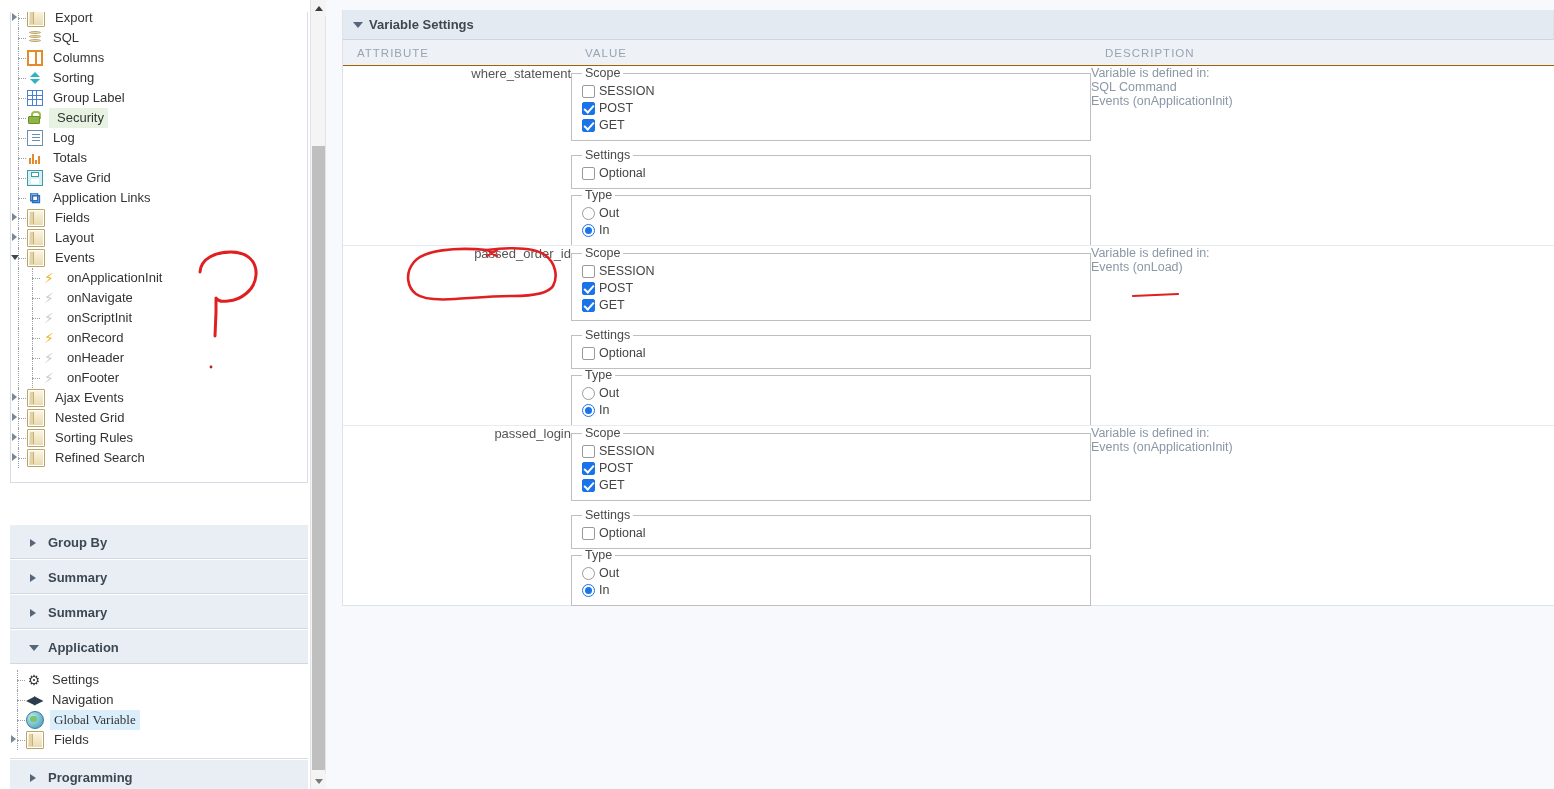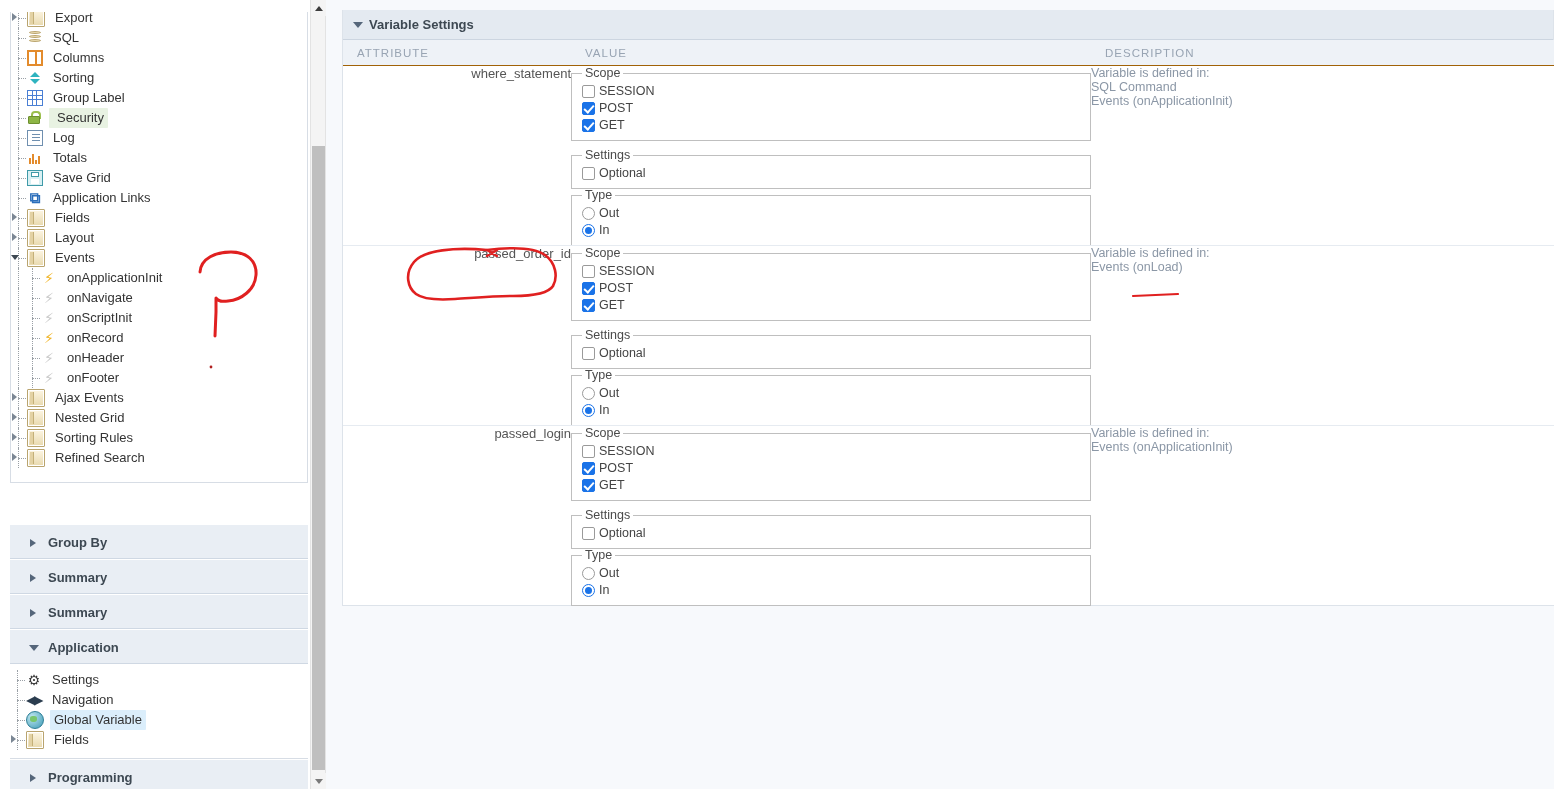--- a/index.html
+++ b/index.html
@@ -52,21 +52,21 @@
   }
   .expander.open{
     border-left:4px solid transparent;border-right:4px solid transparent;
     border-top:5px solid #3d4852;border-bottom:none;top:7px;left:0px;
   }
   .ico{
     width:16px;height:16px;flex:0 0 16px;margin-right:6px;margin-left:2px;
     display:inline-block;position:relative;
   }
   .tlabel{padding:0 4px;border-radius:1px;}
-  .trow.sel .tlabel{background:#dbeefb;}
+  .trow.sel .tlabel{background:#dbeefb;font-family:Liberation Serif, serif;}
   .trow.sel-green .tlabel{background:#e8f2e2;padding-left:8px;}
 
   
   .ic-folder{
     background:linear-gradient(180deg,#fdf6e3 0%,#e8d9ae 100%);
     border:1px solid #b9a46e;border-radius:1px;
     box-shadow:inset 0 0 0 1px #fff;
   }
   .ic-folder::after{
     content:"";position:absolute;left:2px;top:2px;width:3px;height:12px;

